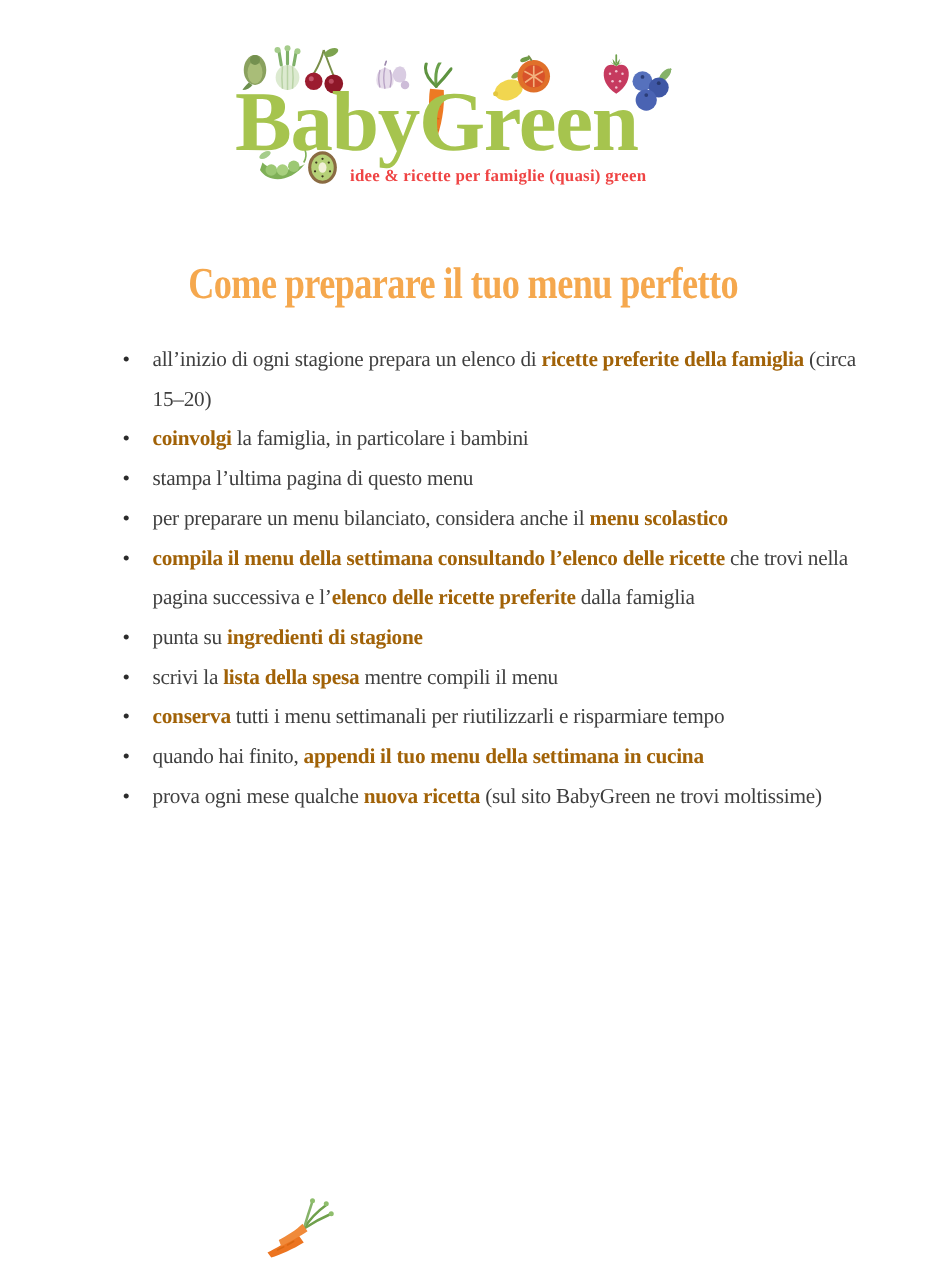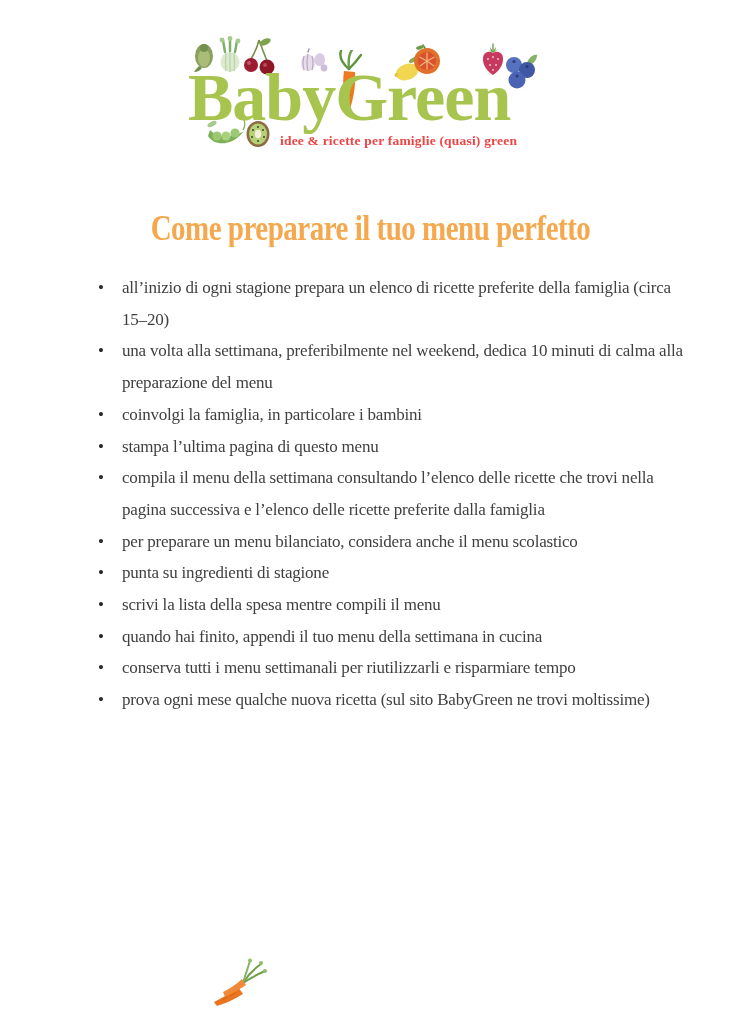--- a/index.html
+++ b/index.html
@@ -34,21 +34,21 @@
     position:absolute;left:96px;top:272px;width:600px;
     margin:0;padding:0;list-style:none;
     font-size:17px;line-height:31.7px;letter-spacing:-.2px;color:#3f3f3f;
   }
   .tips li{position:relative;padding-left:26px;}
   .tips li::before{
     content:"\2022";
     position:absolute;left:2px;top:0;
     font-size:17px;color:#2b2b2b;
   }
-  .tips .b{font-weight:normal;color:#404040;}
+  .tips .b{font-weight:bold;color:#a16207;}
   
   .footer{position:absolute;left:0;top:950px;width:741px;height:70px;}
   .footer svg{position:absolute;left:210px;top:8px;}
   .url{
     position:absolute;left:277px;top:20px;
     font-size:23px;color:#a9a9a9;letter-spacing:.3px;
   }
 </style>
 </head>
 <body>
@@ -160,29 +160,28 @@
     </svg>
 
     <div class="brand">BabyGreen</div>
     <div class="tagline">idee &amp; ricette per famiglie (quasi) green</div>
   </header>
 
   <h1 class="title">Come preparare il tuo menu perfetto</h1>
 
   <ul class="tips">
       <li><span>all’inizio di ogni stagione prepara un elenco di </span><span class="b">ricette preferite della famiglia</span><span> (circa 15–20)</span></li>
-      <li><span>una volta alla settimana, preferibilmente nel weekend, dedica </span><span class="b">10 minuti di calma</span><span> alla preparazione del menu</span></li>
       <li><span class="b">coinvolgi</span><span> la famiglia, in particolare i bambini</span></li>
       <li><span>stampa l’ultima pagina di questo menu</span></li>
+      <li><span>per preparare un menu bilanciato, considera anche il </span><span class="b">menu scolastico</span></li>
       <li><span class="b">compila il menu della settimana consultando l’elenco delle ricette</span><span> che trovi nella pagina successiva e l’</span><span class="b">elenco delle ricette preferite</span><span> dalla famiglia</span></li>
-      <li><span>per preparare un menu bilanciato, considera anche il </span><span class="b">menu scolastico</span></li>
       <li><span>punta su </span><span class="b">ingredienti di stagione</span></li>
       <li><span>scrivi la </span><span class="b">lista della spesa</span><span> mentre compili il menu</span></li>
+      <li><span class="b">conserva</span><span> tutti i menu settimanali per riutilizzarli e risparmiare tempo</span></li>
       <li><span>quando hai finito, </span><span class="b">appendi il tuo menu della settimana in cucina</span></li>
-      <li><span class="b">conserva</span><span> tutti i menu settimanali per riutilizzarli e risparmiare tempo</span></li>
       <li><span>prova ogni mese qualche </span><span class="b">nuova ricetta</span><span> (sul sito BabyGreen ne trovi moltissime)</span></li>
     </ul>
 
   <footer class="footer">
     <svg width="58" height="52" viewBox="0 0 58 52">
       <path d="M33 25 C38 17 44 11 51 6" stroke="#6fa04c" stroke-width="2" fill="none" stroke-linecap="round"></path>
       <path d="M33 25 C36 15 38 9 40 3" stroke="#86b269" stroke-width="2" fill="none" stroke-linecap="round"></path>
       <path d="M33 25 C42 19 48 16 55 13" stroke="#6fa04c" stroke-width="2" fill="none" stroke-linecap="round"></path>
       <circle cx="51" cy="5" r="2" fill="#8fbe6d"></circle>
         <circle cx="40" cy="2.5" r="2" fill="#8fbe6d"></circle>

